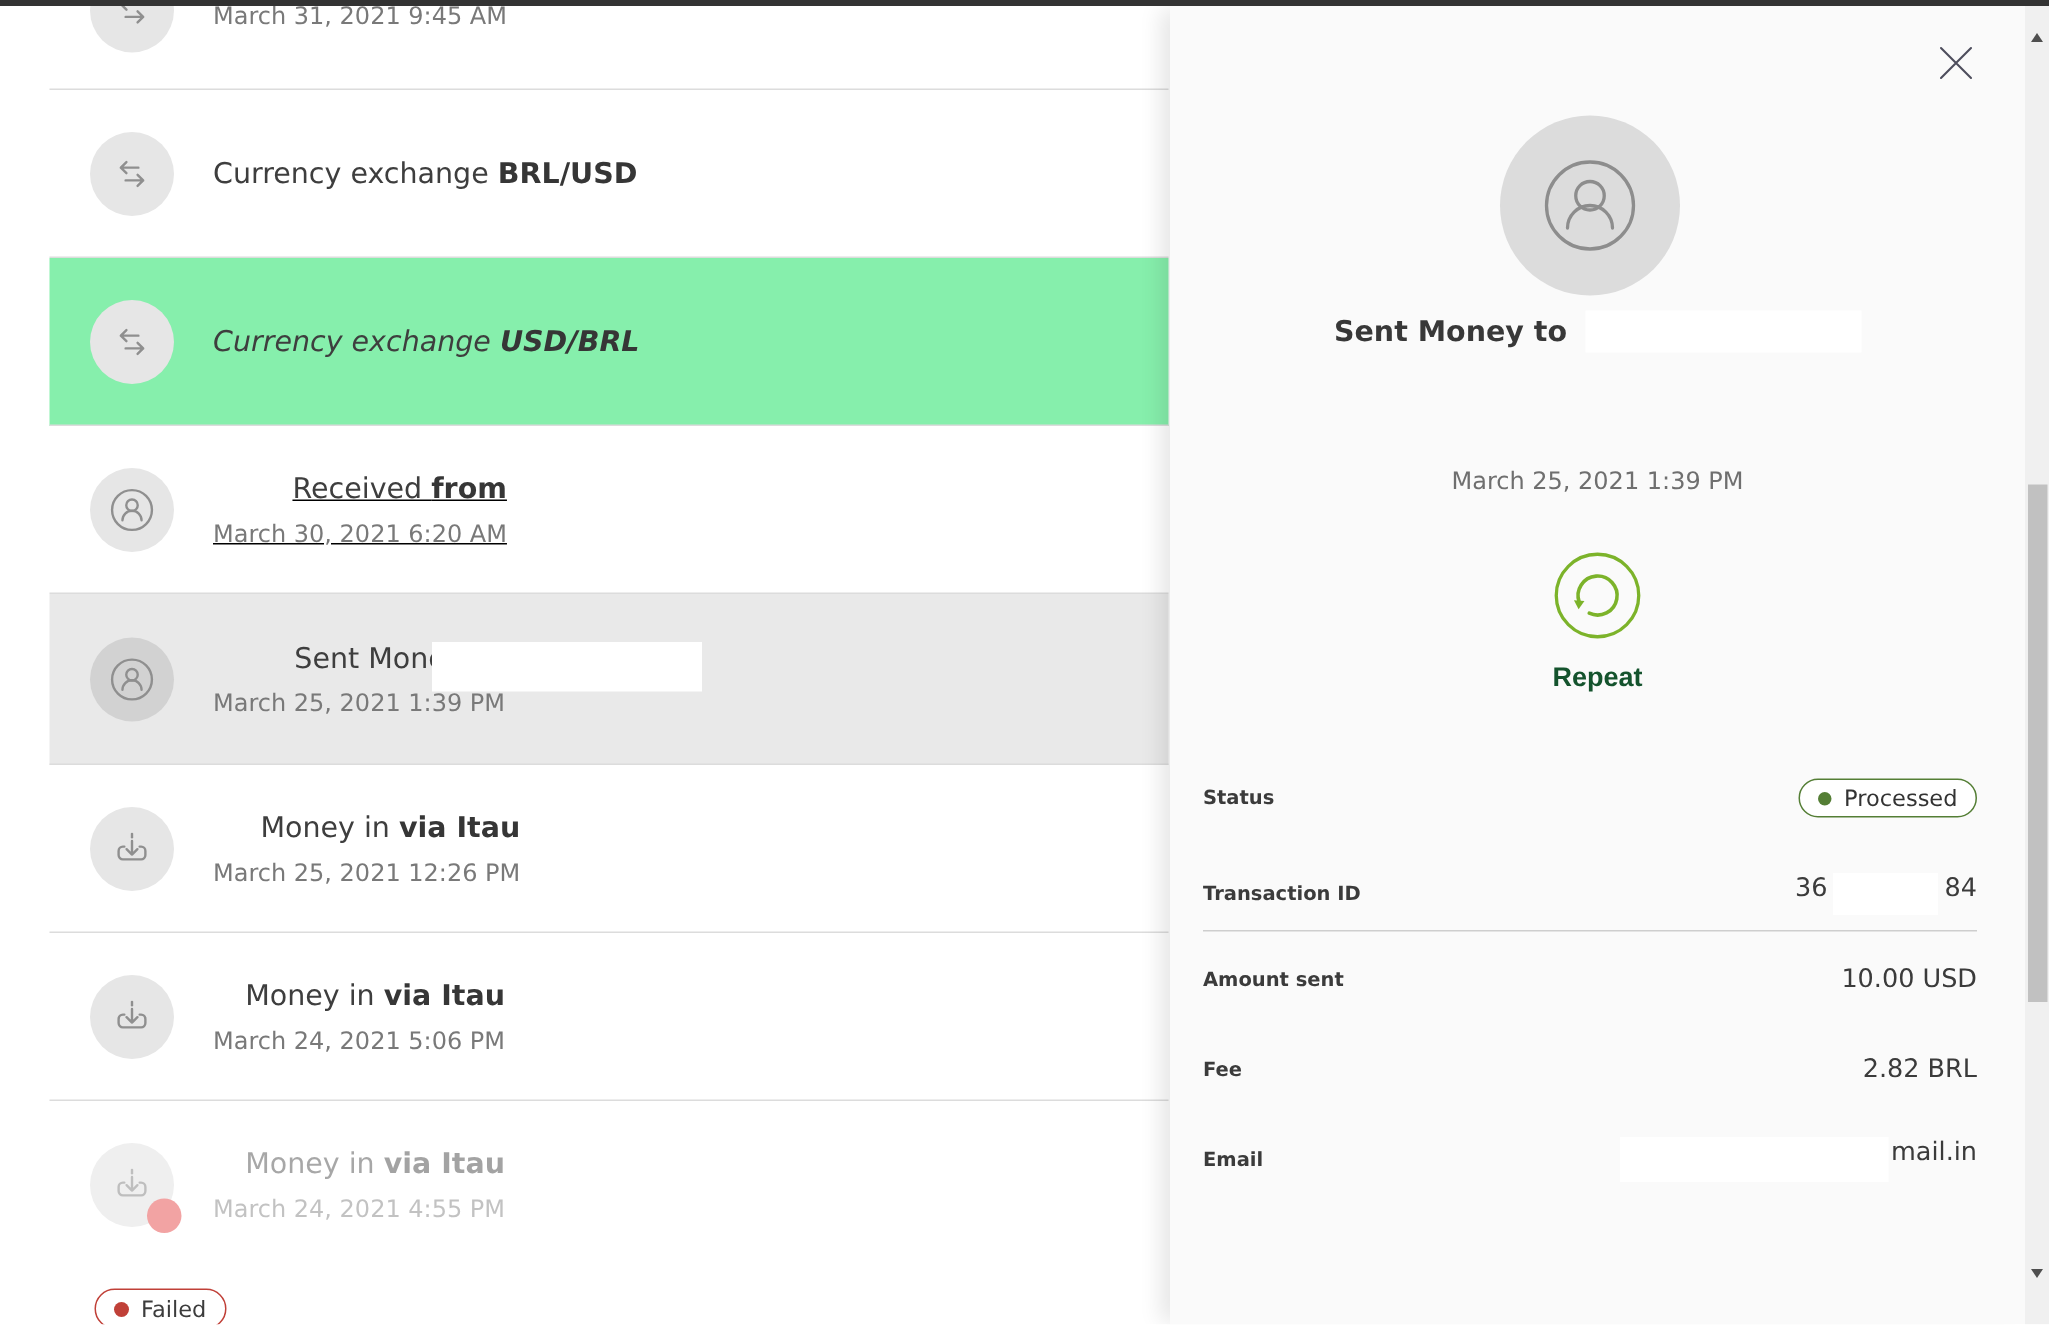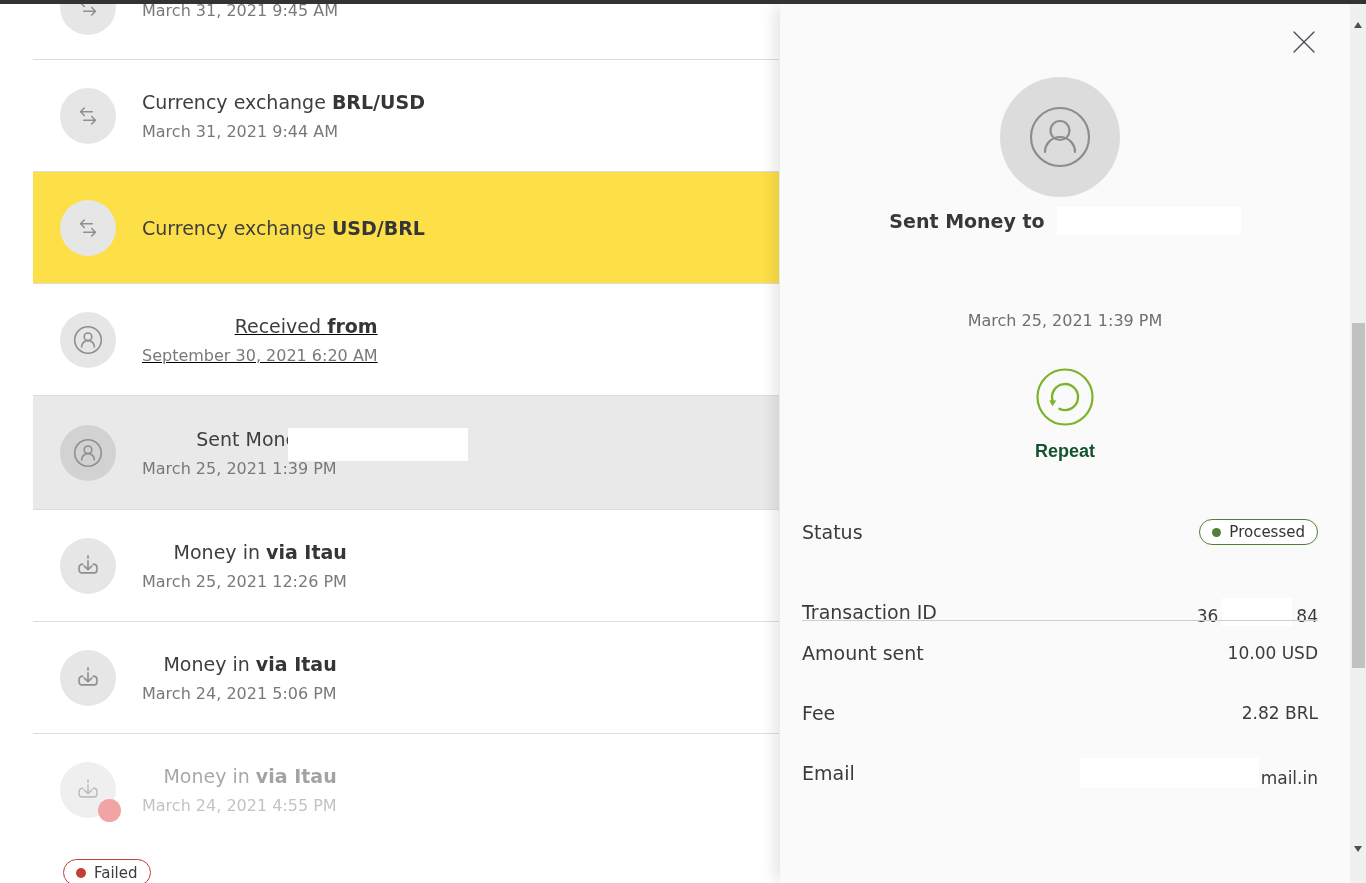--- a/index.html
+++ b/index.html
@@ -6,21 +6,21 @@
   .screen{position:relative;width:1366px;height:883px;overflow:hidden;background:#ffffff;
           font-family:"DejaVu Sans","Liberation Sans",sans-serif;}
   .topbar{position:absolute;left:0;top:0;width:1366px;height:4px;background:#333333;z-index:40;}
 
   
   .list{position:absolute;left:33px;top:0;width:746px;height:883px;z-index:1;}
   .row{position:absolute;left:0;width:746px;display:flex;align-items:center;box-sizing:border-box;
        border-bottom:1px solid #dcdcdc;background:transparent;cursor:pointer;}
   .row1{top:-46px;height:106px;}
   .row2{top:60px;height:112px;}
-  .row3{top:172px;height:112px;background:#fde047;}
+  .row3{top:172px;height:112px;background:#86efac;font-style:italic;}
   .row4{top:284px;height:112px;text-decoration:underline;}
   .row5{top:396px;height:114px;background:#e9e9e9;}
   .row6{top:510px;height:112px;}
   .row7{top:622px;height:112px;}
   .row8{top:734px;height:112px;border-bottom:none;}
   .icon-circle{position:absolute;left:27px;top:50%;margin-top:-28px;width:56px;height:56px;border-radius:50%;
                background:#e6e6e6;display:flex;align-items:center;justify-content:center;}
   .row5 .icon-circle{background:#d2d2d2;}
   .row8 .icon-circle{background:#efefef;}
   .row8 .icon-circle svg{opacity:.5;}
@@ -56,23 +56,23 @@
             letter-spacing:.5px;color:#3e3e3e;line-height:46px;}
   .p-date{position:absolute;left:0;top:307px;width:570px;text-align:center;font-size:16px;color:#6f6f6f;}
   .repeat{position:absolute;left:0;top:363px;width:570px;display:flex;flex-direction:column;align-items:center;
           gap:14px;border:none;background:transparent;cursor:pointer;padding:0;}
   .repeat svg{width:60px;height:60px;}
   .repeat .rp-ring{fill:none;stroke:#7cb32a;stroke-width:2.2;}
   .repeat .rp-arc{fill:none;stroke:#7cb32a;stroke-width:2.4;stroke-linecap:round;}
   .repeat .rp-head{fill:#7cb32a;stroke:none;}
   .repeat-label{font-size:18px;font-weight:bold;color:#14532d;}
   .info-row{position:absolute;left:22px;width:516px;height:40px;display:flex;align-items:center;justify-content:space-between;}
-  .ir-status{top:508px;} .ir-txid{top:588px;} .ir-amount{top:629px;} .ir-fee{top:689px;} .ir-email{top:749px;}
-  .info-label{font-size:19px;font-weight:normal;color:#3b3b3b;}
-  .info-value{font-size:17px;color:#3b3b3b;display:flex;align-items:flex-end;}
+  .ir-status{top:508px;} .ir-txid{top:572px;} .ir-amount{top:629px;} .ir-fee{top:689px;} .ir-email{top:749px;}
+  .info-label{font-size:13px;font-weight:bold;color:#3b3b3b;}
+  .info-value{font-size:17px;color:#3b3b3b;display:flex;align-items:flex-start;}
   .p-divider{position:absolute;left:22px;top:616px;width:516px;height:1px;background:#cecece;}
   .status-pill{display:inline-flex;align-items:center;gap:8px;height:26px;padding:4px 12px;border:1.4px solid #547e35;
                border-radius:14px;background:#fff;font-size:15px;color:#333333;box-sizing:border-box;}
   .status-pill .dot{width:9px;height:9px;border-radius:50%;background:#547e35;}
   .redact-txid{width:70px;height:28px;margin:0 4px 0 4px;}
   .redact-email{width:179px;height:30px;margin-right:2px;}
 
   
   .scrollbar{position:absolute;left:1350px;top:4px;width:16px;height:879px;background:#f0f0f0;z-index:30;}
   .sb-btn{position:absolute;left:0;width:16px;height:16px;border:none;background:transparent;padding:0;cursor:pointer;}
@@ -106,21 +106,20 @@
 
     <div class="row row2">
       <span class="icon-circle">
         <svg class="ic" viewBox="0 0 32 32">
             <path d="M20,12 H9 M9,12 l3.5,-3.5 M9,12 l3.5,3.5"></path>
             <path d="M12,20 H23 M23,20 l-3.5,-3.5 M23,20 l-3.5,3.5"></path>
           </svg>
       </span>
       <div class="row-text">
         <div class="row-title"><span>Currency exchange </span><span class="tb">BRL/USD</span></div>
-        <div class="row-date">March 31, 2021 9:44 AM</div>
       </div>
     </div>
 
     <div class="row row3">
       <span class="icon-circle">
         <svg class="ic" viewBox="0 0 32 32">
             <path d="M20,12 H9 M9,12 l3.5,-3.5 M9,12 l3.5,3.5"></path>
             <path d="M12,20 H23 M23,20 l-3.5,-3.5 M23,20 l-3.5,3.5"></path>
           </svg>
       </span>
@@ -132,21 +131,21 @@
     <div class="row row4">
       <span class="icon-circle">
         <svg class="ic" viewBox="0 0 32 32">
             <circle cx="16" cy="16" r="12.5"></circle>
             <circle cx="16" cy="13" r="3.6"></circle>
             <path d="M10,22.5 a6,6 0 0 1 12,0"></path>
           </svg>
       </span>
       <div class="row-text">
         <div class="row-title"><span>Received </span><span class="tb">from</span></div>
-        <div class="row-date">September 30, 2021 6:20 AM</div>
+        <div class="row-date">March 30, 2021 6:20 AM</div>
       </div>
     </div>
 
     <div class="row row5">
       <span class="icon-circle">
         <svg class="ic" viewBox="0 0 32 32">
             <circle cx="16" cy="16" r="12.5"></circle>
             <circle cx="16" cy="13" r="3.6"></circle>
             <path d="M10,22.5 a6,6 0 0 1 12,0"></path>
           </svg>

